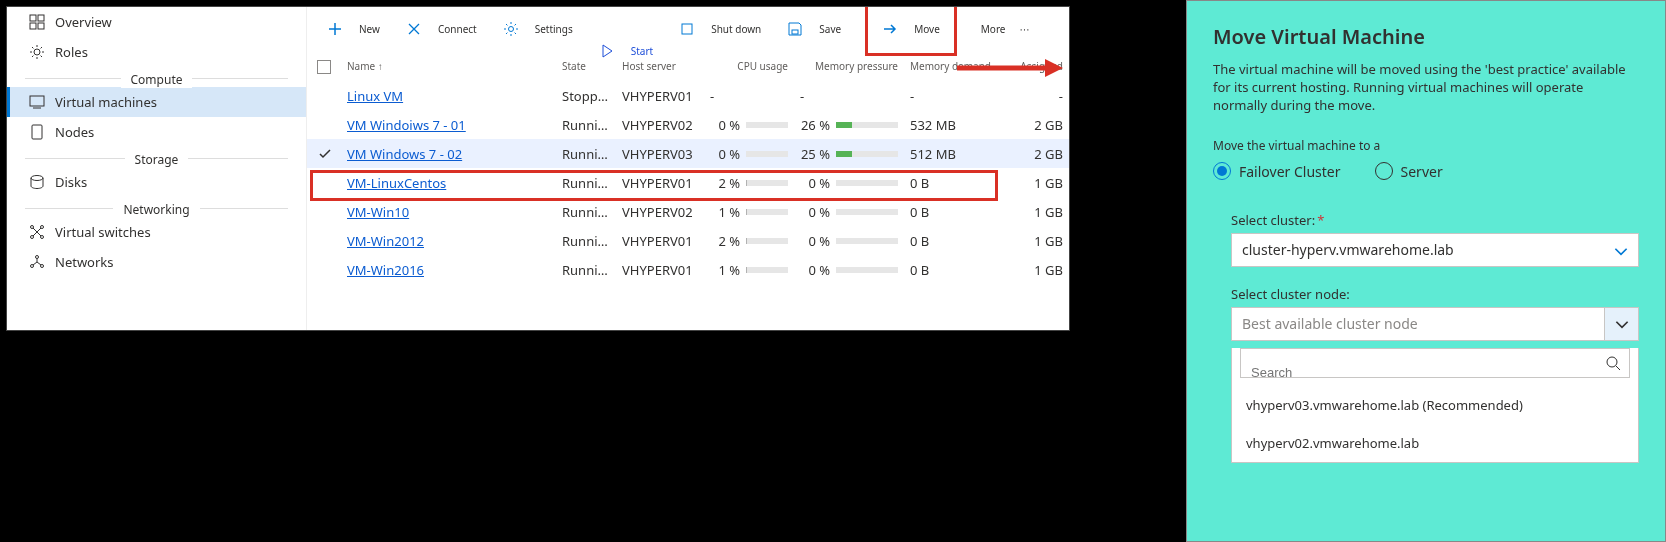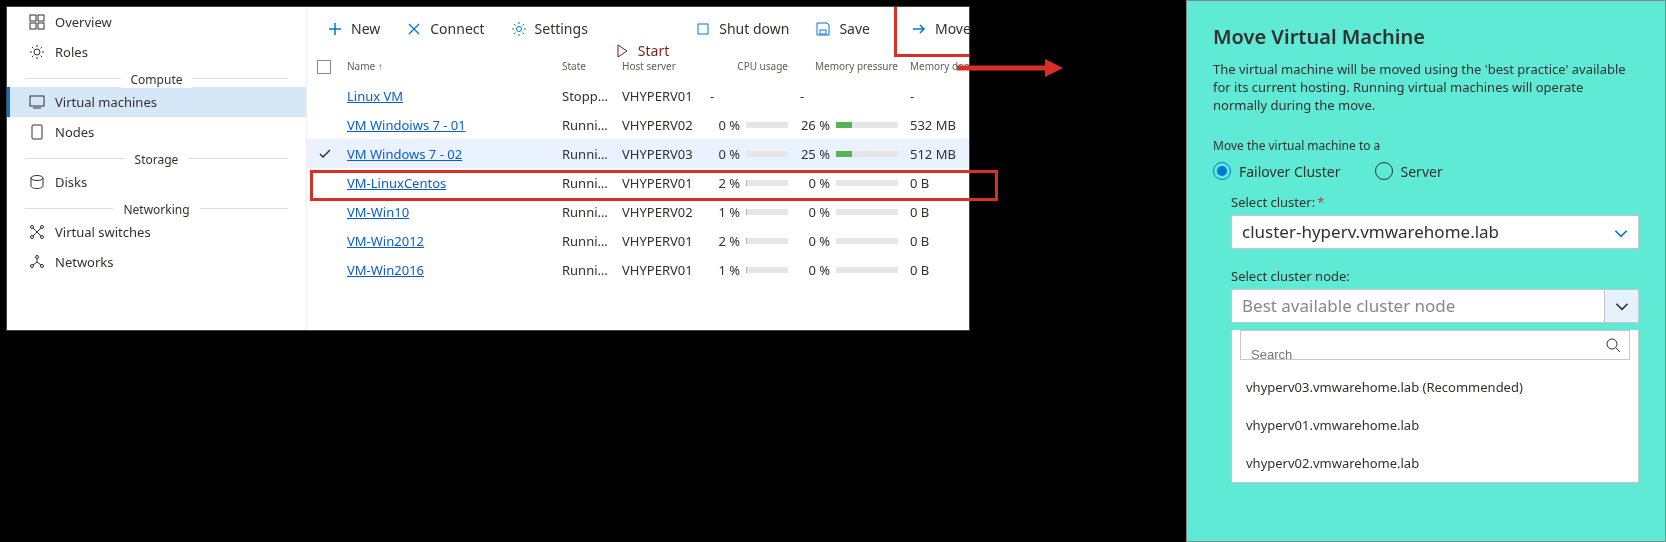--- a/index.html
+++ b/index.html
@@ -24,21 +24,21 @@
     color:var(--fg);
     width:1666px;
     height:542px;
     overflow:hidden;
     position:relative;
   }
   
   .window{
     position:absolute;
     left:6px; top:6px;
-    width:964px; height:325px;
+    width:1064px; height:325px;
     background:#fff;
     border:1px solid #444;
     display:flex;
     overflow:hidden;
   }
   
   .sidebar{
     width:300px;
     flex:0 0 300px;
     border-right:1px solid #eee;
@@ -81,22 +81,22 @@
   
   .main{flex:1;display:flex;flex-direction:column;overflow:hidden;}
   .toolbar{
     display:flex;
     align-items:center;
     gap:22px;
     padding:8px 14px 8px 18px;
     border-bottom:1px solid transparent;
     height:44px;
   }
-  .tbtn{display:inline-flex;align-items:center;gap:8px;font-size:14px;color:var(--fg);cursor:pointer;padding:2px 2px;white-space:nowrap;}
-  .tbtn.dis{color:#7f1d1d;margin-top:44px;}
+  .tbtn{display:inline-flex;align-items:center;gap:16px;font-size:10px;color:var(--fg);cursor:pointer;padding:2px 2px;white-space:nowrap;}
+  .tbtn.dis{color:#1d4ed8;margin-top:44px;}
   .tbtn .ico{width:16px;height:16px;display:inline-flex;align-items:center;justify-content:center;}
   .tbtn.move-highlight{border:3px solid var(--highlight-red);padding:16px 14px;}
   
   .c-blue{color:var(--accent);}
   
   .list{flex:1;overflow:hidden;}
   table{width:100%;border-collapse:collapse;table-layout:fixed;}
   th,td{
     text-align:left;
     padding:4px 6px;
@@ -150,34 +150,34 @@
     right:0; top:0;
     width:480px; height:542px;
     background:#5eead4;
     border:1px solid #888;
     padding:22px 26px;
     overflow:hidden;
   }
   .flyout h1{font-size:20px;font-weight:600;margin:0 0 10px;}
   .flyout p.desc{font-size:13px;line-height:1.4;margin:0 0 22px;color:var(--fg);}
   .subhdr{font-size:12px;margin-bottom:8px;color:var(--fg);}
-  .radio-row{display:flex;gap:34px;align-items:center;margin-bottom:12px;}
+  .radio-row{display:flex;gap:34px;align-items:center;margin-bottom:30px;}
   .radio{display:inline-flex;align-items:center;gap:8px;font-size:14px;cursor:pointer;}
   .radio .ring{width:18px;height:18px;border-radius:50%;border:1px solid #323130;display:inline-flex;align-items:center;justify-content:center;}
   .radio.sel .ring{border-color:var(--accent);}
   .radio.sel .ring::after{content:"";width:10px;height:10px;border-radius:50%;background:var(--accent);}
   .label-row{font-size:13px;margin:6px 0 4px 18px;}
   .req{color:#d13438;margin-left:2px;}
   .dd{position:relative;margin:0 0 18px 18px;}
   .dd-box{
     border:1px solid var(--border);
     height:34px;
     display:flex;align-items:center;
     padding:0 36px 0 10px;
-    font-size:17px;
+    font-size:14px;
     background:#fff;
     cursor:pointer;
     position:relative;
   }
   .dd-box.ph{color:#8a8886;}
   .dd-box .chev{position:absolute;right:8px;top:8px;width:18px;height:18px;color:var(--accent);}
   .dd-box.open .chev-wrap{background:#def;}
   .dd-panel{
     border:1px solid var(--border);
     border-top:none;
@@ -564,18 +564,17 @@
     <div class="dd-panel">
       <div class="dd-search">
         <input type="text" placeholder="Search" style="">
         <svg class="mag" viewBox="0 0 16 16">
             <circle cx="7" cy="7" r="5" fill="none" stroke="currentColor"></circle>
             <line x1="11" y1="11" x2="15" y2="15" stroke="currentColor"></line>
           </svg>
       </div>
       <div id="node-options">
           <div class="dd-opt">vhyperv03.vmwarehome.lab (Recommended)</div>
-          <div class="dd-opt">vhyperv01.vmwarehome.lab</div>
           <div class="dd-opt">vhyperv02.vmwarehome.lab</div>
         </div>
     </div>
   </div>
 </aside>
 
 </body></html>

